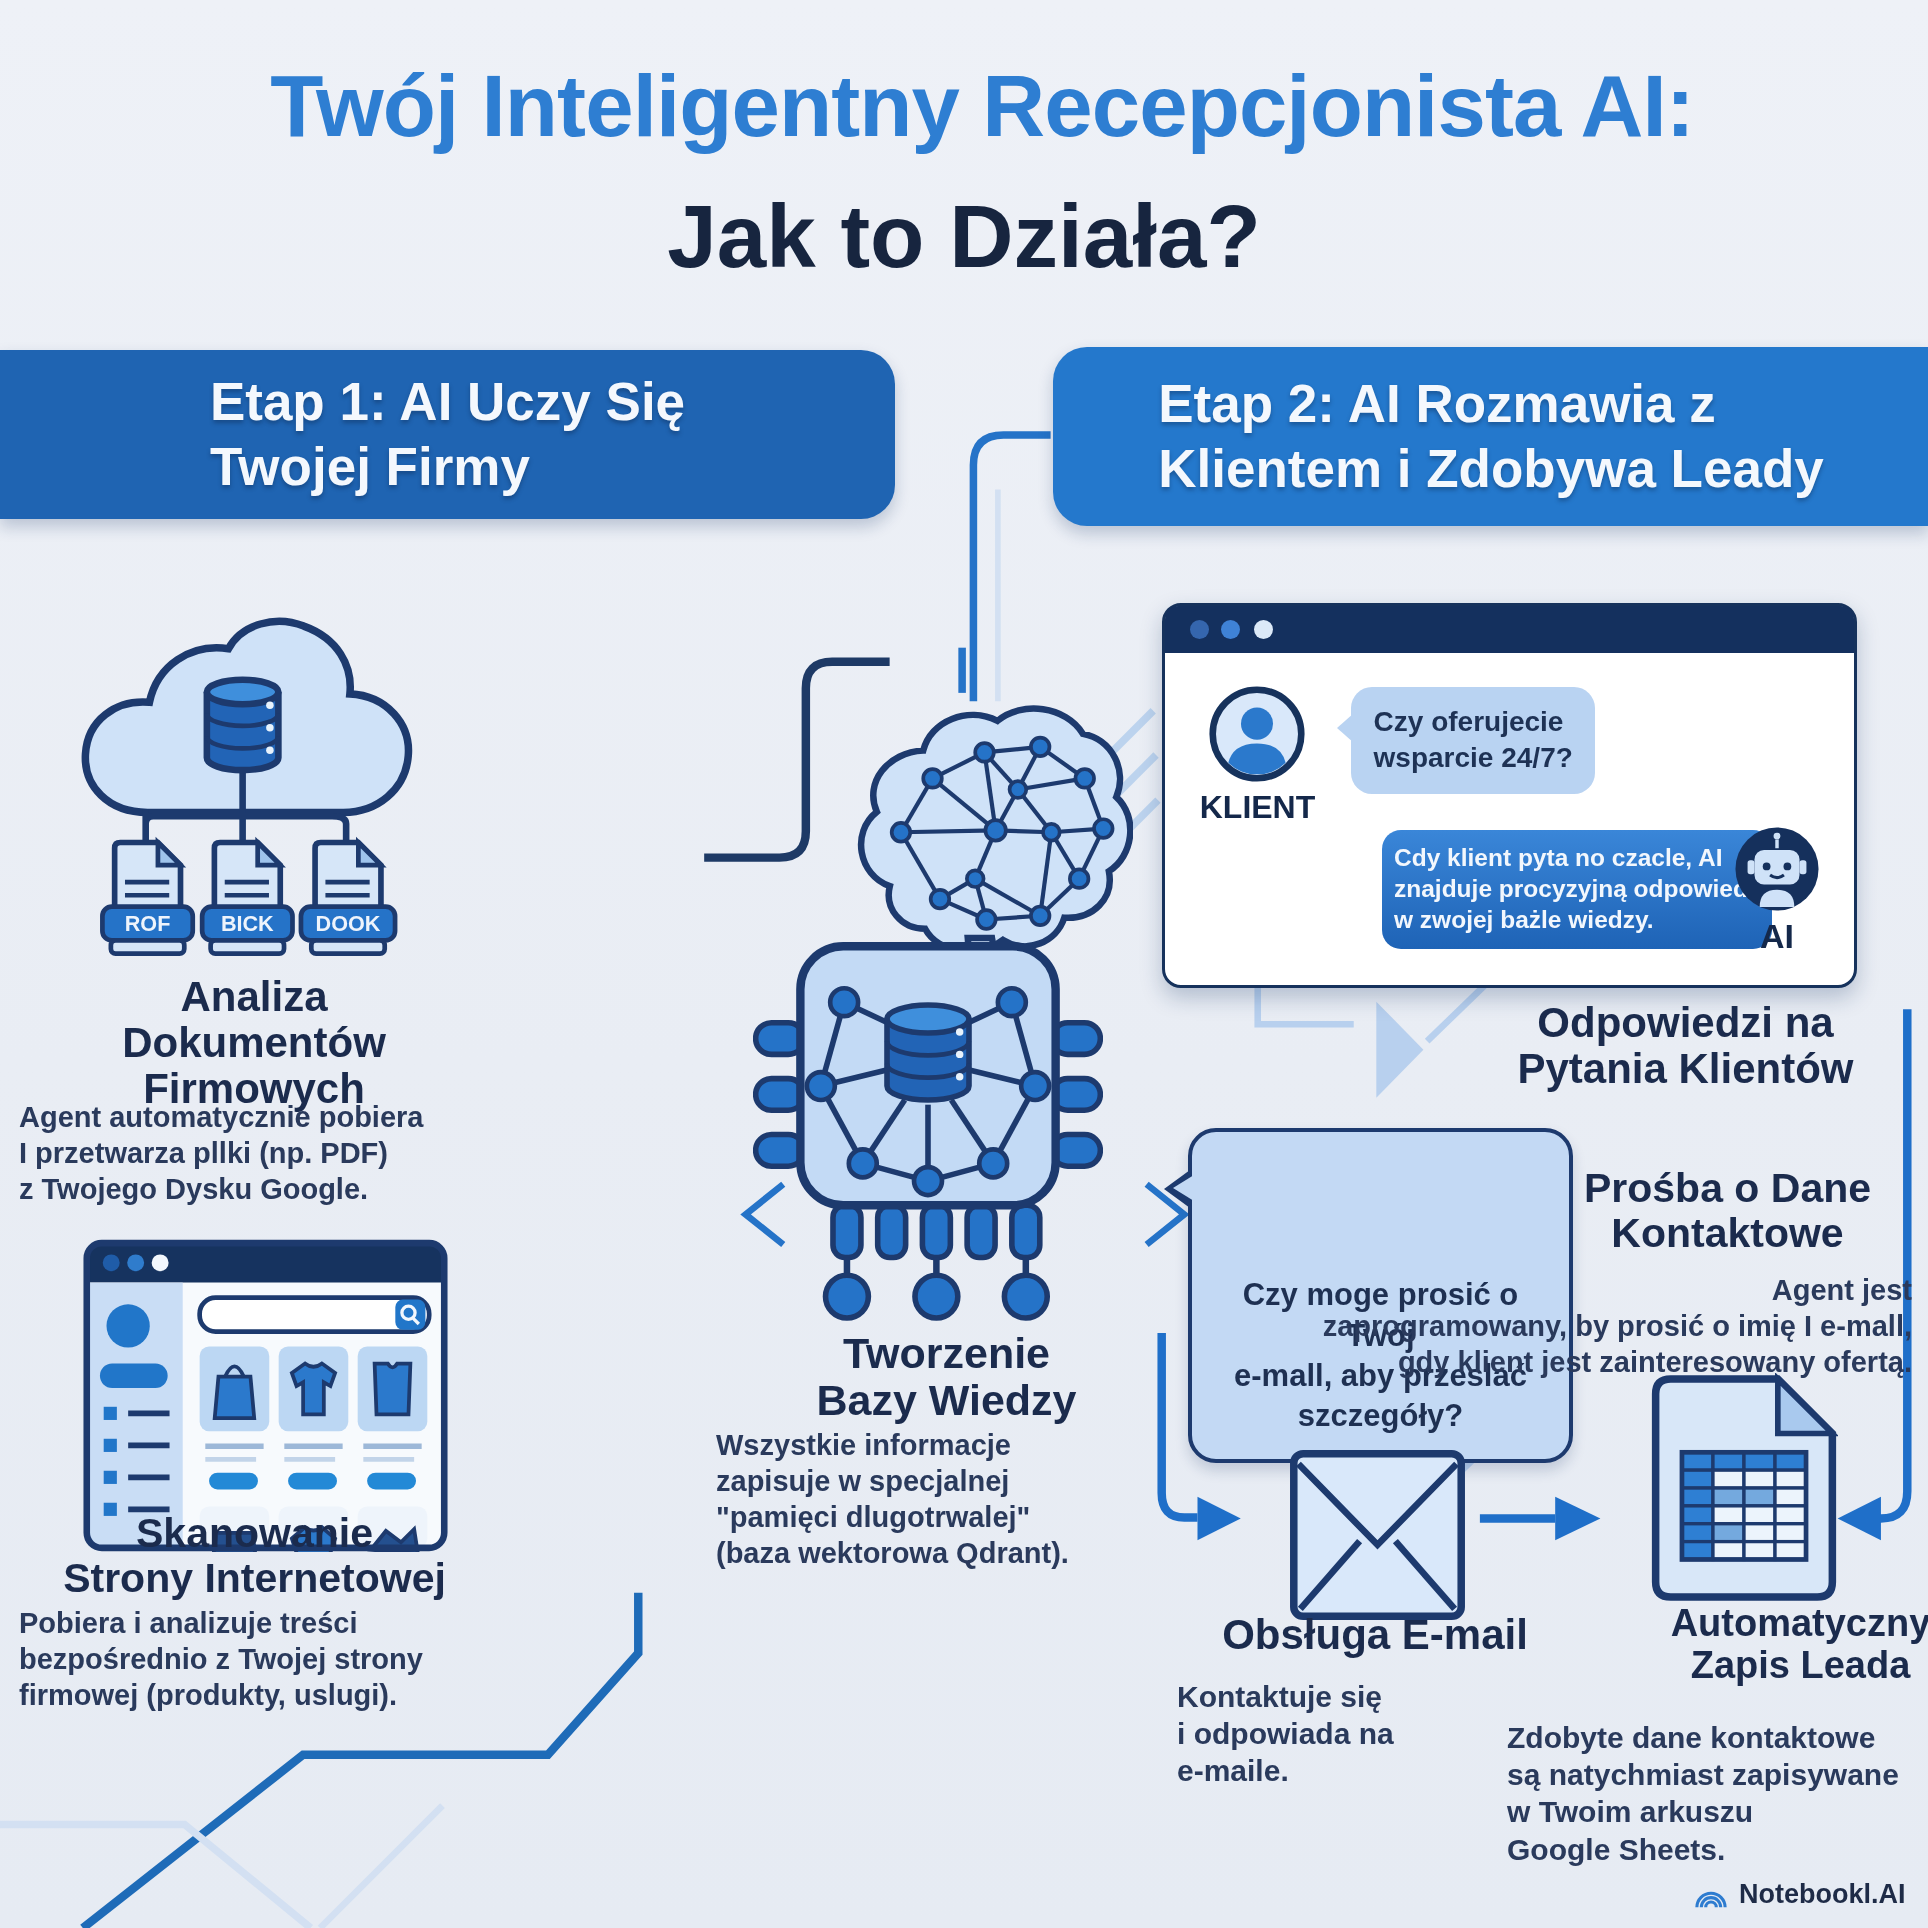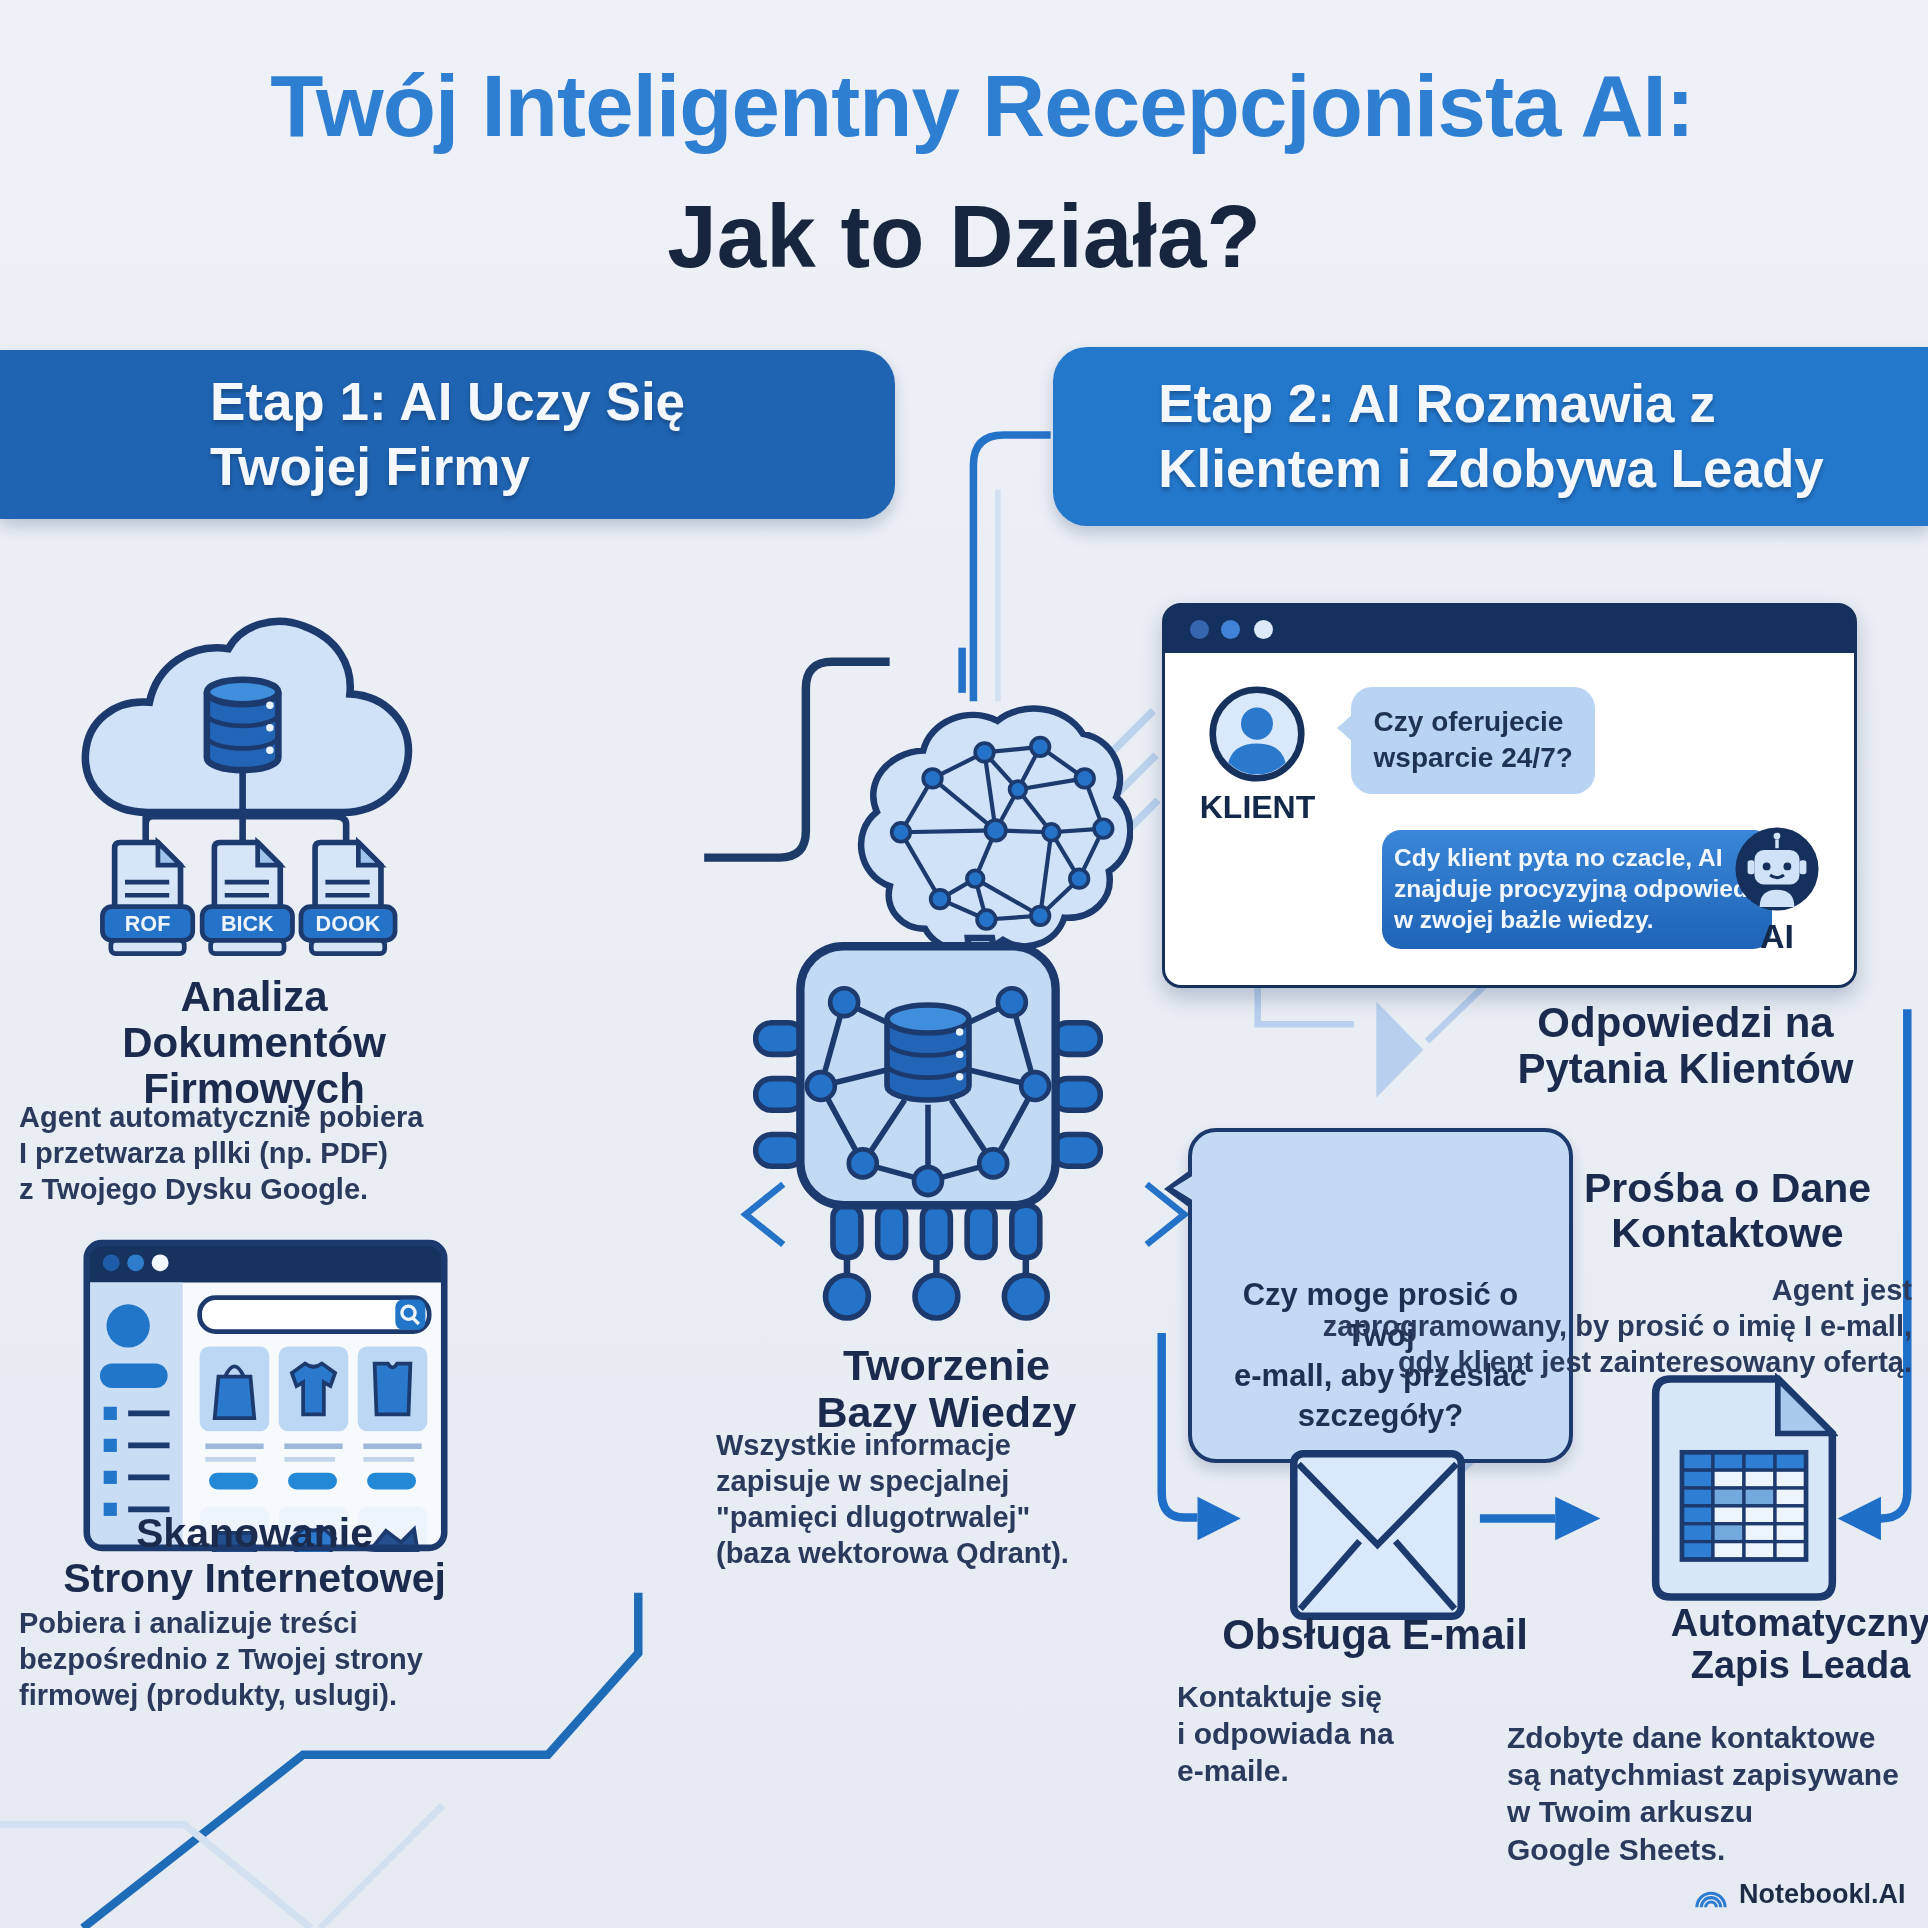--- a/index.html
+++ b/index.html
@@ -305,21 +305,21 @@
       <circle cx="97" cy="70" r="15"></circle>
         <circle cx="277" cy="70" r="15"></circle>
         <circle cx="72" cy="160" r="15"></circle>
         <circle cx="302" cy="160" r="15"></circle>
       <circle cx="117" cy="243" r="15"></circle>
         <circle cx="257" cy="243" r="15"></circle>
         <circle cx="187" cy="262" r="15"></circle>
     </g>
   </svg>
 
-  <div class="abs h" style="left:716px;top:1330px;width:461px;font-size:43px;margin-top:12px;">Tworzenie
+  <div class="abs h" style="left:716px;top:1330px;width:461px;font-size:43px;">Tworzenie
 Bazy Wiedzy</div>
   <div class="abs p" style="left:716px;top:1428px;width:461px;font-size:29px;">Wszystkie informacje
 zapisuje w specjalnej
 "pamięci dlugotrwalej"
 (baza wektorowa Qdrant).</div>
 
   <div class="abs chat-window" style="left:1162px;top:603px;width:689px;height:379px;">
     <div class="chat-titlebar">
       <span class="dot" style="left:24.5px;background:#3566ae;"></span>
       <span class="dot" style="left:56px;background:#3f82d6;"></span>

